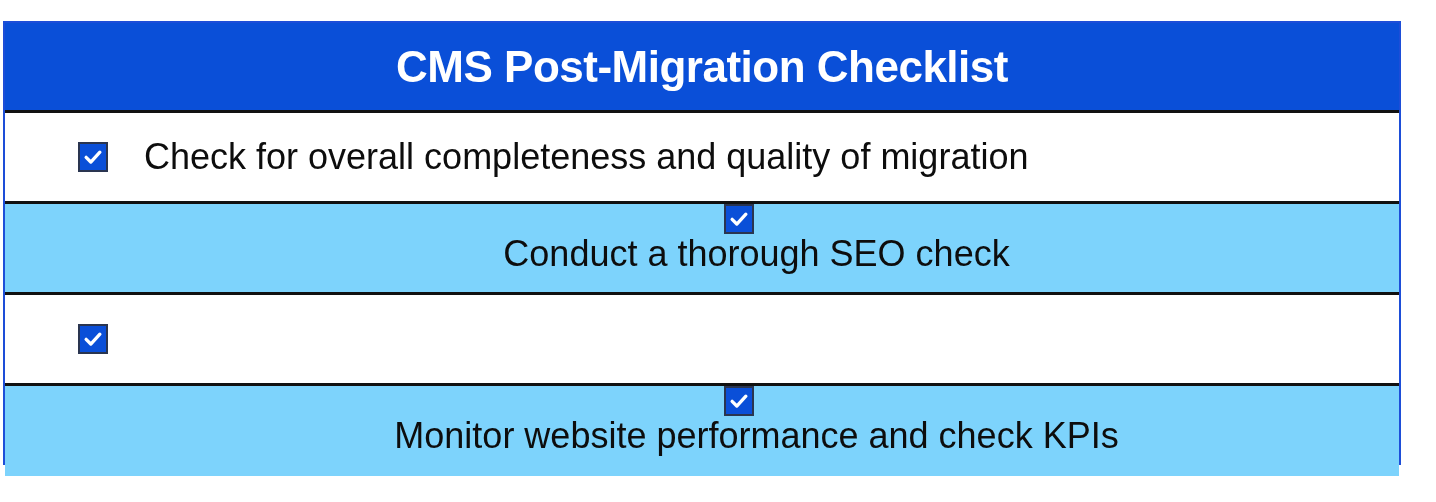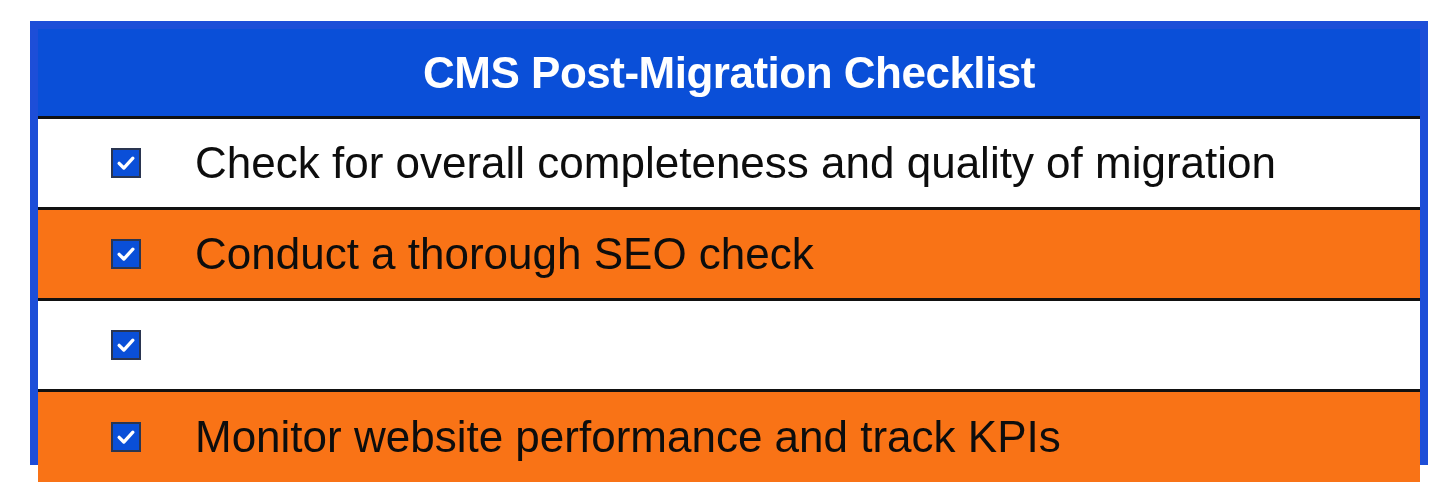--- a/index.html
+++ b/index.html
@@ -9,26 +9,26 @@
   }
   body {
     width: 1436px;
     height: 502px;
     font-family: "Liberation Sans", sans-serif;
     overflow: hidden;
   }
 
   .checklist-wrap {
     position: absolute;
-    left: 30px;
+    left: 3px;
     top: 21px;
     width: 1398px;
     height: 444px;
     box-sizing: border-box;
-    border: 8px solid #1d4ed8;
+    border: 2px solid #1d4ed8;
     background: #ffffff;
   }
 
   .checklist-header {
     height: 90px;
     background: #0a4fd8;
     border-bottom: 3px solid #111111;
     display: flex;
     align-items: center;
     justify-content: center;
@@ -55,21 +55,21 @@
     display: flex;
     align-items: center;
     border-bottom: 3px solid #111111;
     padding-left: 73px;
   }
   .row:last-child {
     border-bottom: none;
     height: 90px;
   }
   .row.tint-white { background: #ffffff; }
-  .row.tint-blue  { background: #f97316; }
+  .row.tint-blue  { background: #7dd3fc; flex-direction: column; }
 
   .checkbox {
     position: relative;
     width: 30px;
     height: 30px;
     flex: 0 0 30px;
     background: #0a4fd8;
     border: 2px solid #2a3550;
     box-sizing: border-box;
     display: block;
@@ -78,22 +78,22 @@
     position: absolute;
     left: 50%;
     top: 50%;
     transform: translate(-50%, -50%);
     width: 22px;
     height: 22px;
     display: block;
   }
 
   .row-label {
-    margin-left: 54px;
-    font-size: 44px;
+    margin-left: 36px;
+    font-size: 36px;
     color: #0d0d0d;
     line-height: 1.1;
     white-space: nowrap;
     font-family: "Liberation Sans", sans-serif;
   }
 </style>
 </head>
 <body>
 
 <div class="checklist-wrap">
@@ -129,17 +129,17 @@
         </svg>
       </span>
     </div>
 
     <div class="row tint-blue">
       <span class="checkbox">
         <svg viewBox="0 0 24 24" aria-hidden="true">
           <path d="M4.5 12.4 L9.6 17.5 L19.5 6.8" fill="none" stroke="#ffffff" stroke-width="3.6" stroke-linecap="round" stroke-linejoin="round"></path>
         </svg>
       </span>
-      <span class="row-label">Monitor website performance and track KPIs</span>
+      <span class="row-label">Monitor website performance and check KPIs</span>
     </div>
 
   </div>
 </div>
 
 </body></html>

